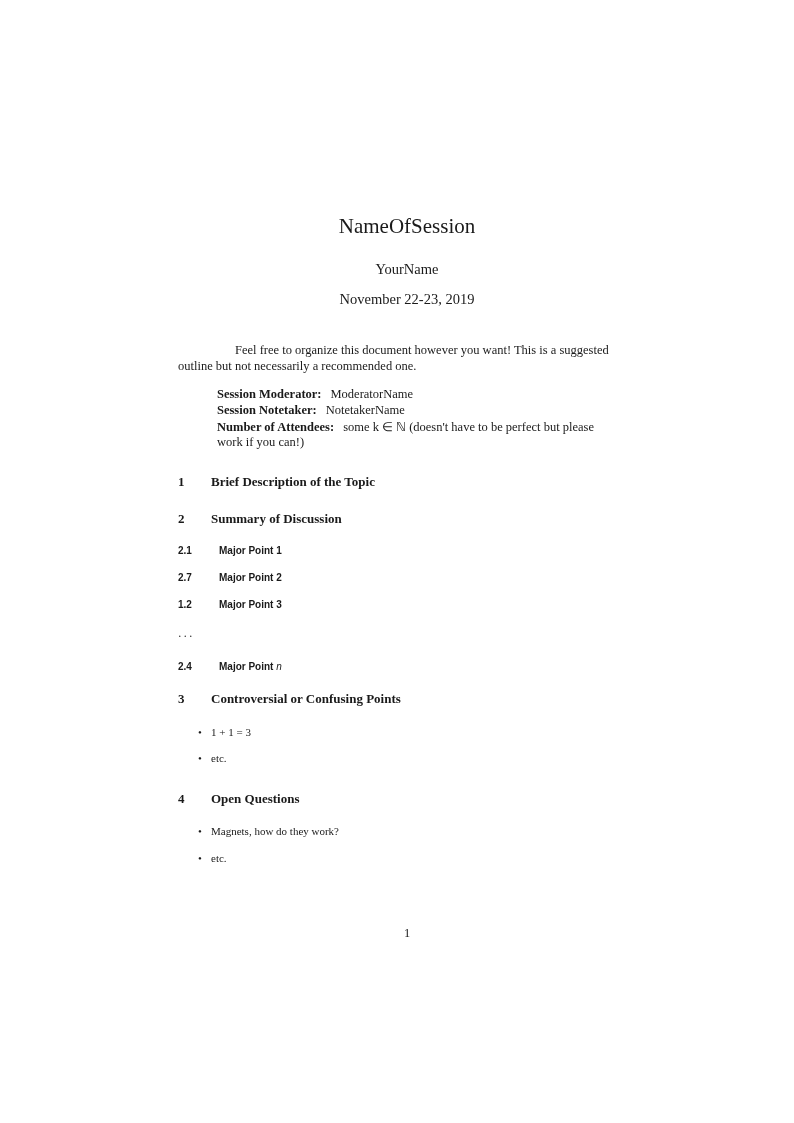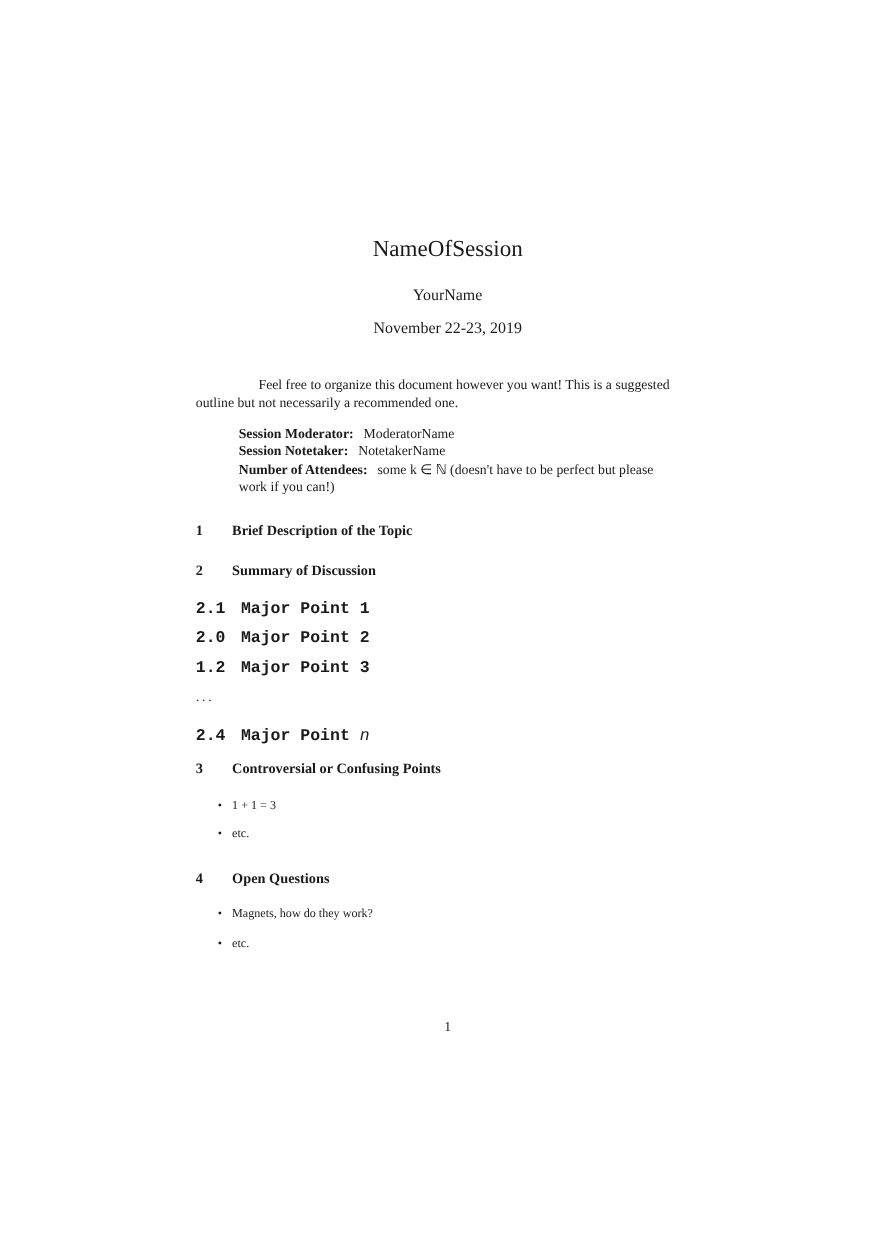--- a/index.html
+++ b/index.html
@@ -10,21 +10,21 @@
   .title { top:214px; font-size:21px; font-family:"Liberation Serif",serif; }
   .author { top:261px; font-size:14.5px; font-family:"Liberation Serif",serif; }
   .date { top:291px; font-size:14.5px; font-family:"Liberation Serif",serif; }
   .body { font-family:"Liberation Serif",serif; font-size:12.5px; }
   .p1 { top:343px; left:198px;margin-left:37px; }
   .p2 { top:359px; left:178px; }
   .meta { left:191px; font-family:"Liberation Serif",serif; font-size:12.5px;margin-left:26px; }
   .meta b { font-weight:bold; margin-right:9px; }
   .sec { font-family:"Liberation Serif",serif; font-weight:bold; font-size:13px; left:178px; }
   .sec .num { display:inline-block; width:33px; }
-  .sub { font-family:Liberation Mono, monospace; font-weight:bold; font-size:15px; left:178px; }
+  .sub { font-family:Liberation Sans, sans-serif; font-weight:bold; font-size:10px; left:178px; }
   .sub .num { display:inline-block; width:41px; }
   .item { font-family:"Liberation Serif",serif; font-size:11px; left:198px; }
   .item .bullet { display:inline-block; width:13px; }
   .dots { left:178px; font-size:11px; letter-spacing:2px; color:#333; }
   .pagenum { top:926px; left:0; width:814px; text-align:center; font-family:"Liberation Serif",serif; font-size:12.5px; }
   i.math { font-style:italic; }
 </style>
 </head>
 <body>
 
@@ -50,21 +50,21 @@
   <div class="abs sec" style="top:474px">
     <span class="num">1</span><span>Brief Description of the Topic</span>
   </div>
   <div class="abs sec" style="top:511px">
     <span class="num">2</span><span>Summary of Discussion</span>
   </div>
   <div class="abs sub" style="top:545px">
     <span class="num">2.1</span><span>Major Point 1</span>
   </div>
   <div class="abs sub" style="top:572px">
-    <span class="num">2.0</span><span>Major Point 2</span>
+    <span class="num">2.7</span><span>Major Point 2</span>
   </div>
   <div class="abs sub" style="top:599px">
     <span class="num">1.2</span><span>Major Point 3</span>
   </div>
   <div class="abs dots" style="top:627px">...</div>
   <div class="abs sub" style="top:661px">
     <span class="num">2.4</span><span>Major Point</span>&nbsp;<i class="math" style="font-weight:normal">n</i>
   </div>
 
   <div class="abs sec" style="top:691px">

